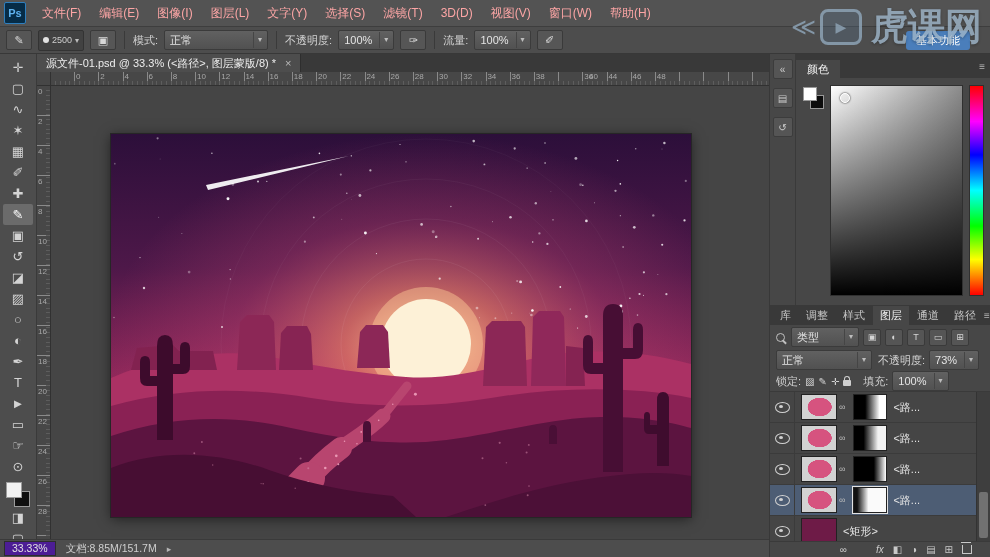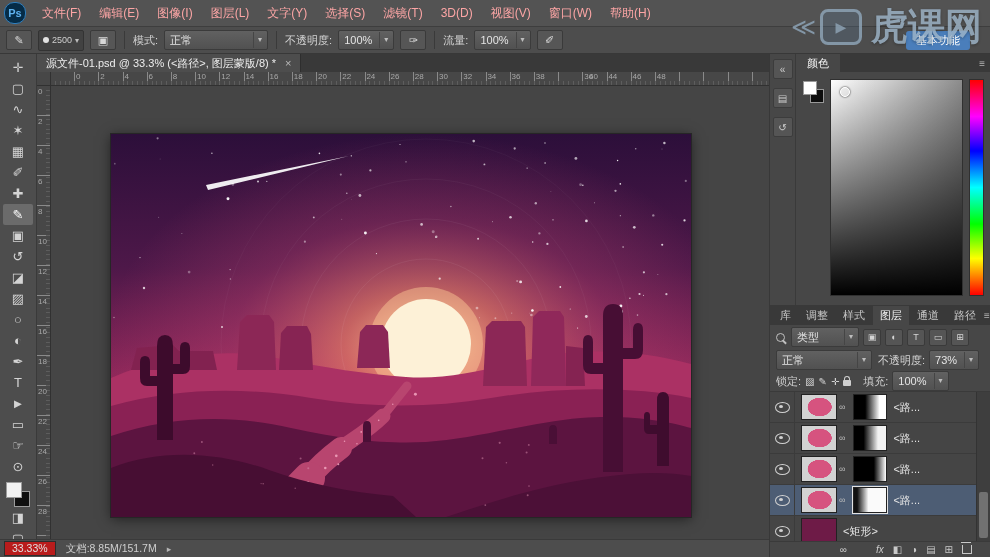--- a/index.html
+++ b/index.html
@@ -1,21 +1,21 @@
 <!DOCTYPE html>
 <html><head>
 <meta charset="utf-8">
 <style>
   html,body{margin:0;padding:0;width:990px;height:557px;overflow:hidden;
     background:#474747;color:#dcdcdc;font-family:"Liberation Sans","DejaVu Sans",sans-serif;font-size:12px;}
   .app{position:relative;width:990px;height:557px;display:flex;flex-direction:column;}
 
   
   .menubar{height:26px;background:#535353;border-bottom:1px solid #3e3e3e;display:flex;align-items:center;padding-left:4px;flex:0 0 auto;}
-  .ps-logo{width:20px;height:20px;margin-right:7px;background:#062c47;border:1px solid #2f7fbe;border-radius:10px;
+  .ps-logo{width:20px;height:20px;margin-right:7px;background:#062c47;border:1px solid #2f7fbe;border-radius:2px;
     color:#5fb2ef;font-weight:bold;font-size:11px;display:flex;align-items:center;justify-content:center;}
   .menu-item{padding:0 9px;line-height:25px;font-size:12px;color:#fca5a5;white-space:nowrap;}
 
   
   .optionsbar{height:26px;background:#4d4d4d;border-bottom:1px solid #383838;display:flex;align-items:center;gap:6px;padding:0 6px;font-size:11px;flex:0 0 auto;}
   .obtn{height:18px;min-width:18px;background:#565656;border:1px solid #3a3a3a;border-radius:2px;display:flex;align-items:center;justify-content:center;color:#d8d8d8;font-size:11px;padding:0 3px;}
   .preset{height:19px;display:flex;align-items:center;gap:3px;background:#424242;border:1px solid #333;border-radius:2px;padding:0 4px;}
   .preset .dot{width:6px;height:6px;border-radius:50%;background:#e2e2e2;}
   .preset .num{font-size:9px;color:#cfcfcf;}
   .dd{height:18px;background:linear-gradient(#616161,#515151);border:1px solid #3b3b3b;border-radius:2px;display:flex;align-items:center;padding:0 5px;gap:7px;color:#e4e4e4;}
@@ -53,31 +53,31 @@
   .ruler-v{position:absolute;left:0;top:13px;bottom:0;width:13px;z-index:3;overflow:hidden;border-right:1px solid #313131;
     background-color:#474747;
     background-image:repeating-linear-gradient(180deg,#5d5d5d 0 1px,transparent 1px 4.84px),repeating-linear-gradient(180deg,#8a8a8a 0 1px,transparent 1px 30px);
     background-size:30% 100%,100% 100%;background-position:right top,0 0;background-repeat:no-repeat,repeat;}
   .ruler-v span{position:absolute;left:1px;font-size:8px;color:#a8a8a8;}
   .pasteboard{position:absolute;left:13px;top:13px;right:0;bottom:0;background:#454545;overflow:hidden;}
   .artwork{position:absolute;left:61px;top:49px;width:580px;height:383px;box-shadow:0 2px 12px rgba(0,0,0,.55);outline:1px solid #262626;display:block;}
 
   
   .statusbar{height:17px;background:#4d4d4d;border-top:1px solid #3a3a3a;display:flex;align-items:center;gap:10px;padding:0 4px;font-size:10.5px;flex:0 0 auto;}
-  .zoom-box{background:#b91c1c;border:1px solid #2d2d2d;padding:0 7px;height:13px;line-height:13px;color:#e0e0e0;}
+  .zoom-box{background:#4c1d95;border:1px solid #2d2d2d;padding:0 7px;height:13px;line-height:13px;color:#e0e0e0;}
   .doc-info{color:#cfcfcf;}
   .status-arrow{color:#b5b5b5;font-size:9px;}
 
   
   .right-side{width:220px;background:#474747;border-left:1px solid #383838;display:flex;flex-direction:column;flex:0 0 auto;}
   .panel-top{height:251px;display:flex;min-height:0;flex:0 0 auto;}
   .dock-strip{width:25px;border-right:1px solid #3a3a3a;display:flex;flex-direction:column;align-items:center;gap:9px;padding-top:5px;flex:0 0 auto;}
   .dock-icon{width:18px;height:18px;background:#555;border:1px solid #3c3c3c;border-radius:2px;color:#cccccc;font-size:10px;display:flex;align-items:center;justify-content:center;}
   .color-panel{flex:1;display:flex;flex-direction:column;min-width:0;}
-  .phead{height:18px;background:#393939;display:flex;align-items:flex-end;flex:0 0 auto;}
+  .phead{height:24px;background:#393939;display:flex;align-items:flex-end;flex:0 0 auto;}
   .ptab{height:18px;padding:0 11px;display:flex;align-items:center;font-size:11px;background:#474747;color:#f0f0f0;}
   .pmenu{margin-left:auto;align-self:center;margin-right:5px;color:#b5b5b5;font-size:10px;}
   .color-body{flex:1;display:flex;gap:6px;padding:7px 6px 9px 6px;min-height:0;}
   .mini-swatches{width:22px;position:relative;flex:0 0 auto;}
   .msw{position:absolute;width:12px;height:12px;border:1px solid #999;}
   .msw.f{left:1px;top:2px;background:#ffffff;z-index:2;}
   .msw.b{left:8px;top:10px;background:#0d0d0d;}
   .sat-square{flex:1;position:relative;border:1px solid #303030;
     background:linear-gradient(to top,#000 0%,rgba(0,0,0,0) 100%),linear-gradient(to right,#ffffff 0%,#8c8c8c 100%);}
   .sat-cursor{position:absolute;left:9px;top:7px;width:8px;height:8px;border:1px solid #fff;border-radius:50%;box-shadow:0 0 2px #000;}

